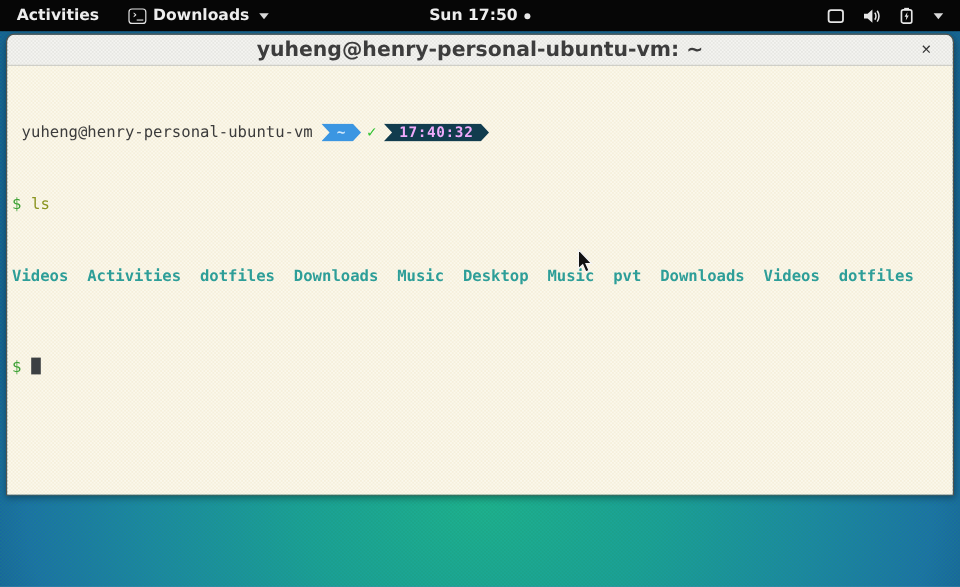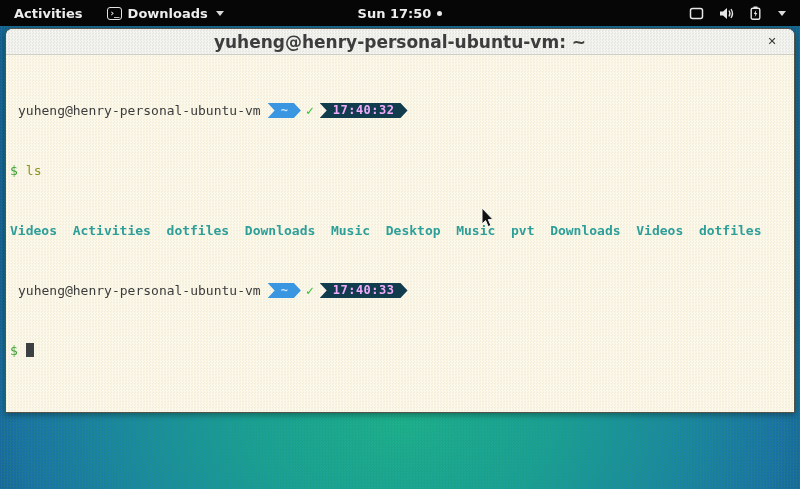--- a/index.html
+++ b/index.html
@@ -151,21 +151,20 @@
     <span class="close-btn">✕</span>
   </div>
   <div class="term-body">
 
     <div class="tline indent"><span class="host">yuheng@henry-personal-ubuntu-vm</span><span class="pl pl-blue">~</span><span class="check">✓</span><span class="pl pl-dark">17:40:32</span></div>
 
     <div class="tline"><span class="dollar">$</span><span class="cmd">ls</span></div>
 
     <div class="tline dirs"><span>Videos</span>  <span>Activities</span>  <span>dotfiles</span>  <span>Downloads</span>  <span>Music</span>  <span>Desktop</span>  <span>Music</span>  <span>pvt</span>  <span>Downloads</span>  <span>Videos</span>  <span>dotfiles</span></div>
 
-    <div class="tline indent"><span class="host">yuheng@henry-personal-ubuntu-vm</span><span class="pl pl-blue">~</span><span class="check">✓</span><span class="pl pl-dark">17:40:33</span></div>
 
     <div class="tline"><span class="dollar">$</span><span class="cursor-block"></span></div>
 
   </div>
 </div>
 
 <svg class="mouse" width="14" height="20" viewBox="0 0 14 20">
   <polygon points="1,0 1,16 4.6,12.6 7.2,18.6 9.9,17.4 7.3,11.6 12,11.6" fill="#111" stroke="#f5f5f5" stroke-width="1"></polygon>
 </svg>
 

